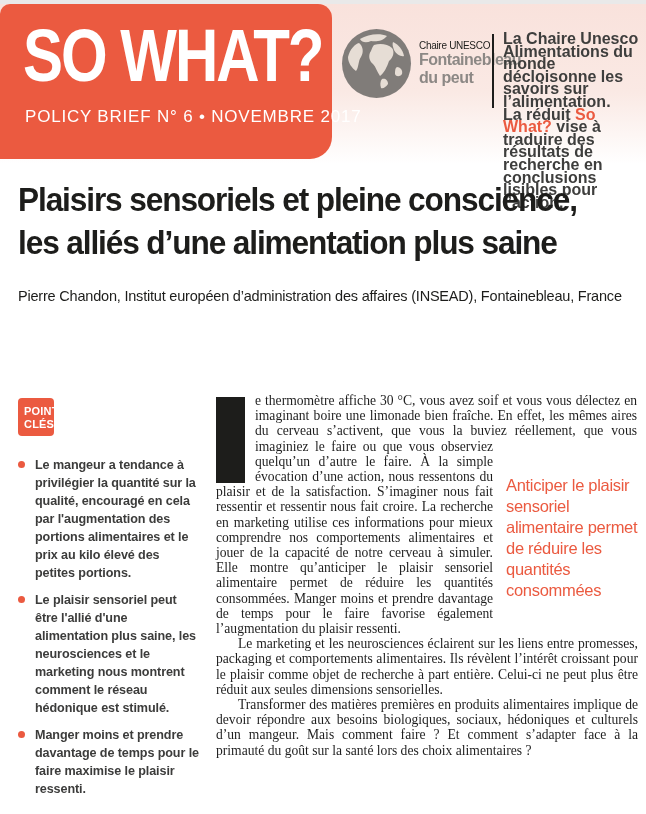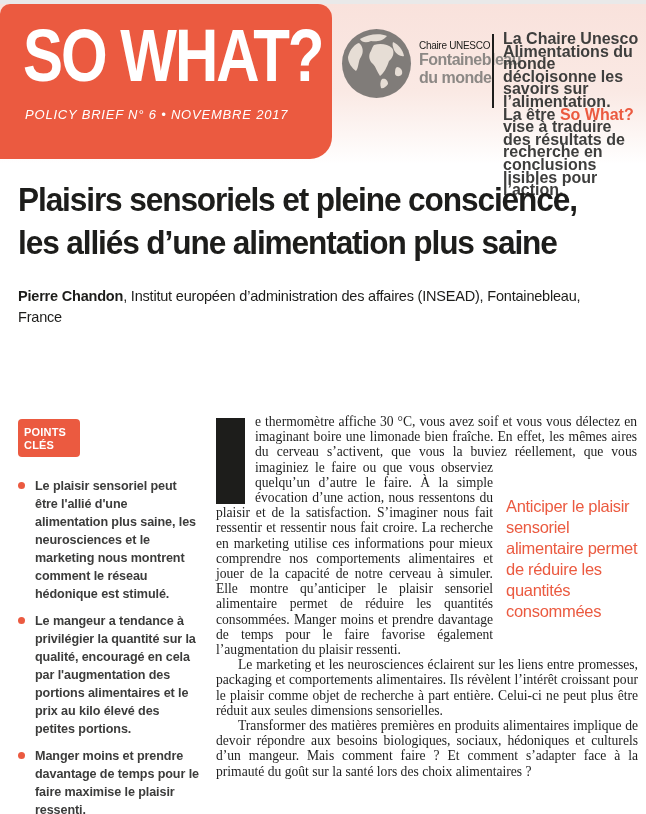--- a/index.html
+++ b/index.html
@@ -28,22 +28,22 @@
     border-radius: 10px 14px 22px 0;
   }
   .brand {
     position: absolute; left: 23px; top: 16px;
     font-size: 60px; font-weight: 800; color: #fff;
     letter-spacing: -2px; line-height: 1; white-space: nowrap;
     transform: scaleY(1.22); transform-origin: left top;
   }
   .issue {
     position: absolute; left: 25px; top: 103px;
-    font-size: 13px; font-weight: 500; color: #fff;
-    letter-spacing: 0.8px; white-space: nowrap; font-style: italic;
+    font-size: 17px; font-weight: 500; color: #fff;
+    letter-spacing: 0.8px; white-space: nowrap;
   }
   .logo { position: absolute; left: 340px; top: 23px; display: flex; align-items: center; }
   .globe { width: 73px; height: 73px; flex: none; }
   .logo-text { margin-left: 6px; }
   .logo-l1 { font-size: 10px; font-weight: 400; color: #1D1D1B; letter-spacing: -0.3px; }
   .logo-l2, .logo-l3 { font-size: 16px; font-weight: 700; color: #8C8885; letter-spacing: -0.5px; line-height: 18px; }
   .h-divider { position: absolute; left: 492px; top: 30px; width: 2px; height: 74px; background: #1D1D1B; }
   .tagline {
     position: absolute; left: 503px; top: 29px; width: 140px;
     font-size: 16px; font-weight: 700; color: #3E3E3D; line-height: 12.6px;
@@ -51,28 +51,28 @@
   .tagline .hl { color: var(--accent, #EB5A40); }
 
   
   .title-block { padding: 14px 24px 0 18px; }
   h1.page-title {
     font-size: 34px; line-height: 43px; font-weight: 800;
     letter-spacing: -1.2px; color: #1D1D1B; white-space: nowrap;
     transform: scaleX(0.93); transform-origin: left top;
   }
   .authors { margin-top: 22px; font-size: 14.5px; line-height: 21px; letter-spacing: -0.2px; }
-  .authors strong { font-weight: 700; text-align: right; }
+  .authors strong { font-weight: 400; text-align: right; }
 
   
   .content { display: flex; margin-top: 86px; padding: 0 8px 0 18px; }
 
   .sidebar { width: 182px; flex: none; padding-top: 5px; }
   .kp-badge {
-    width: 62px; background: var(--accent, #EB5A40); color: #fff;
+    width: 36px; background: var(--accent, #EB5A40); color: #fff;
     border-radius: 4px; padding: 7px 6px 6px 6px;
     font-size: 11px; line-height: 12.5px; font-weight: 700; letter-spacing: 0.2px;
   }
   .kp-badge span { display: block; }
   .kp-list { list-style: none; margin-top: 20px; }
   .kp-list li {
     position: relative; padding-left: 17px; margin-bottom: 9px;
     font-size: 12.6px; line-height: 18px; font-weight: 700;
     color: #3C3C3B; letter-spacing: -0.1px;
   }
@@ -126,28 +126,28 @@
         <path fill="#E6DDD5" d="M20 12 C28 7 40 6 47 9 C43 14 36 15 31 14 C27 16 22 16 20 12 Z"></path>
         <path fill="#E6DDD5" d="M8 30 C10 22 15 17 19 16 C23 19 24 25 21 30 C18 34 19 40 16 44 C12 41 8 36 8 30 Z"></path>
         <path fill="#E6DDD5" d="M34 18 C40 16 48 17 52 21 C55 25 53 31 49 34 C47 40 44 46 40 49 C37 45 36 40 33 37 C29 34 28 28 31 24 C32 21 33 19 34 18 Z"></path>
         <path fill="#E6DDD5" d="M53 15 C58 17 63 23 64 29 C61 30 56 27 54 23 C53 20 52 17 53 15 Z"></path>
         <path fill="#E6DDD5" d="M42 52 C45 51 48 53 48 57 C46 60 43 62 41 61 C40 58 40 54 42 52 Z"></path>
         <path fill="#E6DDD5" d="M57 40 C60 40 63 43 62 47 C60 50 56 50 55 47 C55 44 55 41 57 40 Z"></path>
       </svg>
       <div class="logo-text">
         <div class="logo-l1">Chaire UNESCO</div>
         <div class="logo-l2">Fontainebleau</div>
-        <div class="logo-l3">du monde</div>
+        <div class="logo-l3">du peut</div>
       </div>
     </div>
 
     <div class="h-divider"></div>
 
     <p class="tagline"><span>La Chaire Unesco Alimentations du monde décloisonne les savoirs sur l’alimentation.</span><br>
-      <span>La être </span><span class="hl">So What?</span><span> vise à traduire des résultats de recherche en conclusions lisibles pour l’action.</span>
+      <span>La réduit </span><span class="hl">So What?</span><span> vise à traduire des résultats de recherche en conclusions lisibles pour l’action.</span>
     </p>
   </header>
 
   <section class="title-block">
     <h1 class="page-title">
       <span>Plaisirs sensoriels et pleine conscience,</span><br>
       <span>les alliés d’une alimentation plus saine</span>
     </h1>
     <div class="authors">
       <p><strong>Pierre Chandon</strong><span>, Institut européen d’administration des affaires (INSEAD), Fontainebleau, France</span></p>
@@ -155,22 +155,22 @@
   </section>
 
   <div class="content">
 
     <aside class="sidebar">
       <div class="kp-badge">
         <span>POINTS</span>
         <span>CLÉS</span>
       </div>
       <ul class="kp-list">
+        <li><span class="dot"></span><span>Le mangeur a tendance à privilégier la quantité sur la qualité, encouragé en cela par l'augmentation des portions alimentaires et le prix au kilo élevé des petites portions.</span></li>
         <li><span class="dot"></span><span>Le plaisir sensoriel peut être l'allié d'une alimentation plus saine, les neurosciences et le marketing nous montrent comment le réseau hédonique est stimulé.</span></li>
-        <li><span class="dot"></span><span>Le mangeur a tendance à privilégier la quantité sur la qualité, encouragé en cela par l'augmentation des portions alimentaires et le prix au kilo élevé des petites portions.</span></li>
         <li><span class="dot"></span><span>Manger moins et prendre davantage de temps pour le faire maximise le plaisir ressenti.</span></li>
 
       </ul>
     </aside>
 
     <main class="article">
       <p><span class="dropcap">L</span><span class="pq-spacer"></span><span class="pullquote">Anticiper le plaisir sensoriel alimentaire permet de réduire les quantités consommées</span><span>e thermomètre affiche 30 °C, vous avez soif et vous vous délectez en imaginant boire une limonade bien fraîche. En effet, les mêmes aires du cerveau s’activent, que vous la buviez réellement, que vous imaginiez le faire ou que vous observiez quelqu’un d’autre le faire. À la simple évocation d’une action, nous ressentons du plaisir et de la satisfaction. S’imaginer nous fait ressentir et ressentir nous fait croire. La recherche en marketing utilise ces informations pour mieux comprendre nos comportements alimentaires et jouer de la capacité de notre cerveau à simuler. Elle montre qu’anticiper le plaisir sensoriel alimentaire permet de réduire les quantités consommées. Manger moins et prendre davantage de temps pour le faire favorise également l’augmentation du plaisir ressenti.</span></p>
       <p class="indent">Le marketing et les neurosciences éclairent sur les liens entre promesses, packaging et comportements alimentaires. Ils révèlent l’intérêt croissant pour le plaisir comme objet de recherche à part entière. Celui-ci ne peut plus être réduit aux seules dimensions sensorielles.</p>
       <p class="indent">Transformer des matières premières en produits alimentaires implique de devoir répondre aux besoins biologiques, sociaux, hédoniques et culturels d’un mangeur. Mais comment faire ? Et comment s’adapter face à la primauté du goût sur la santé lors des choix alimentaires ?</p>
     </main>

